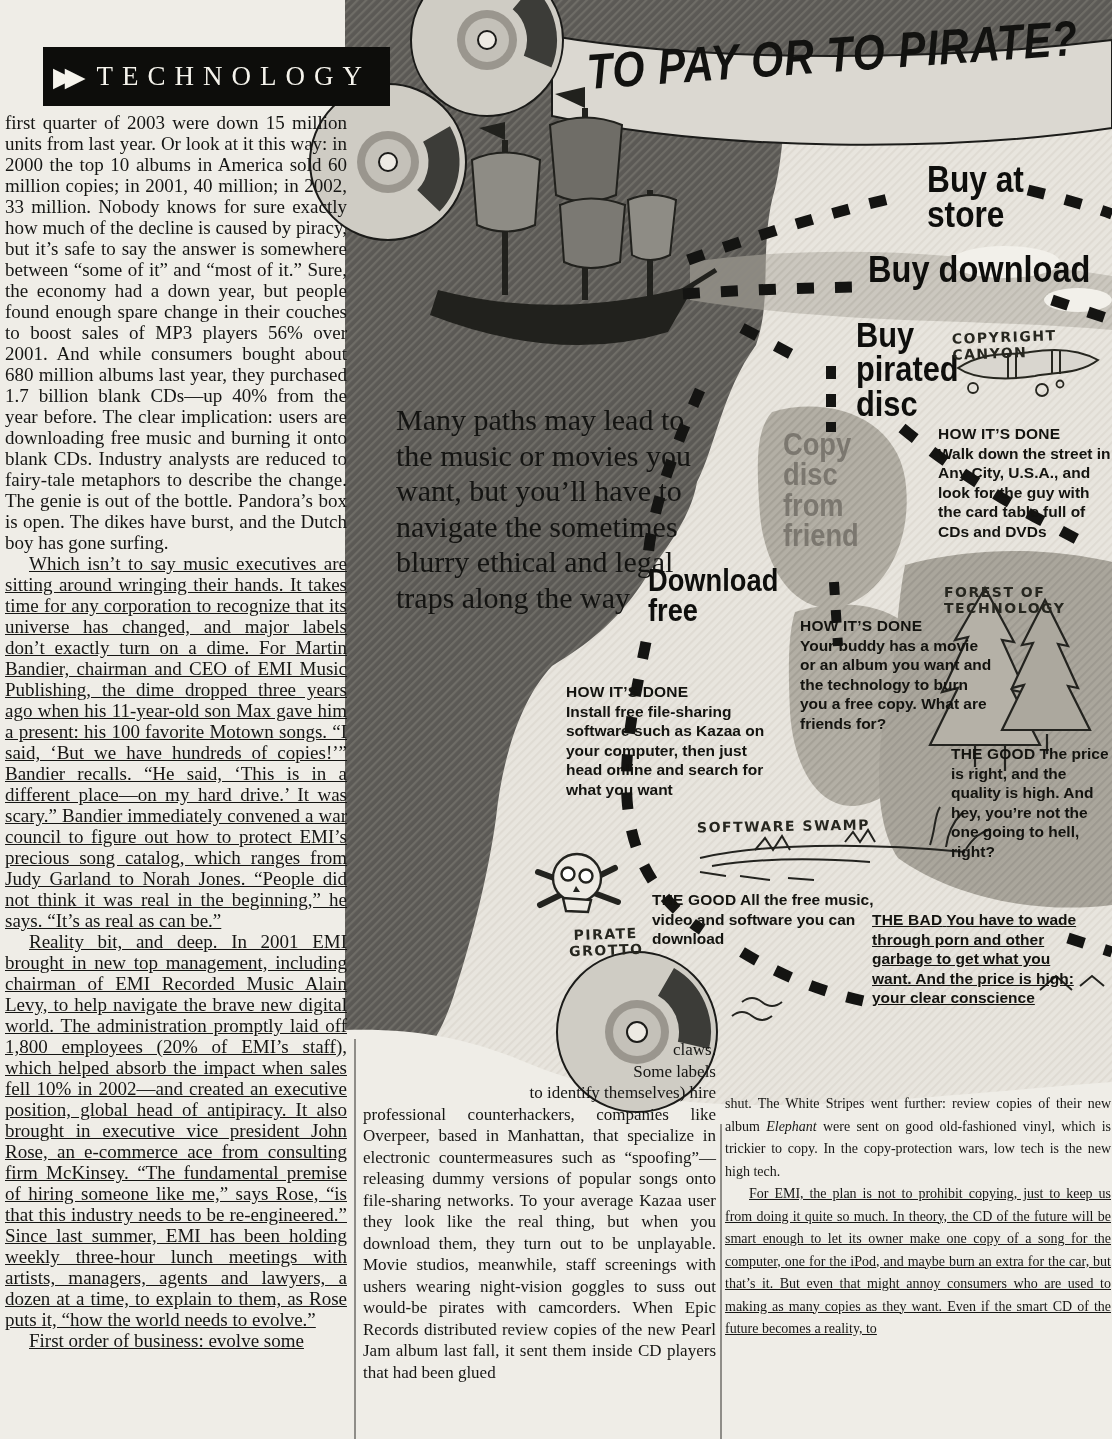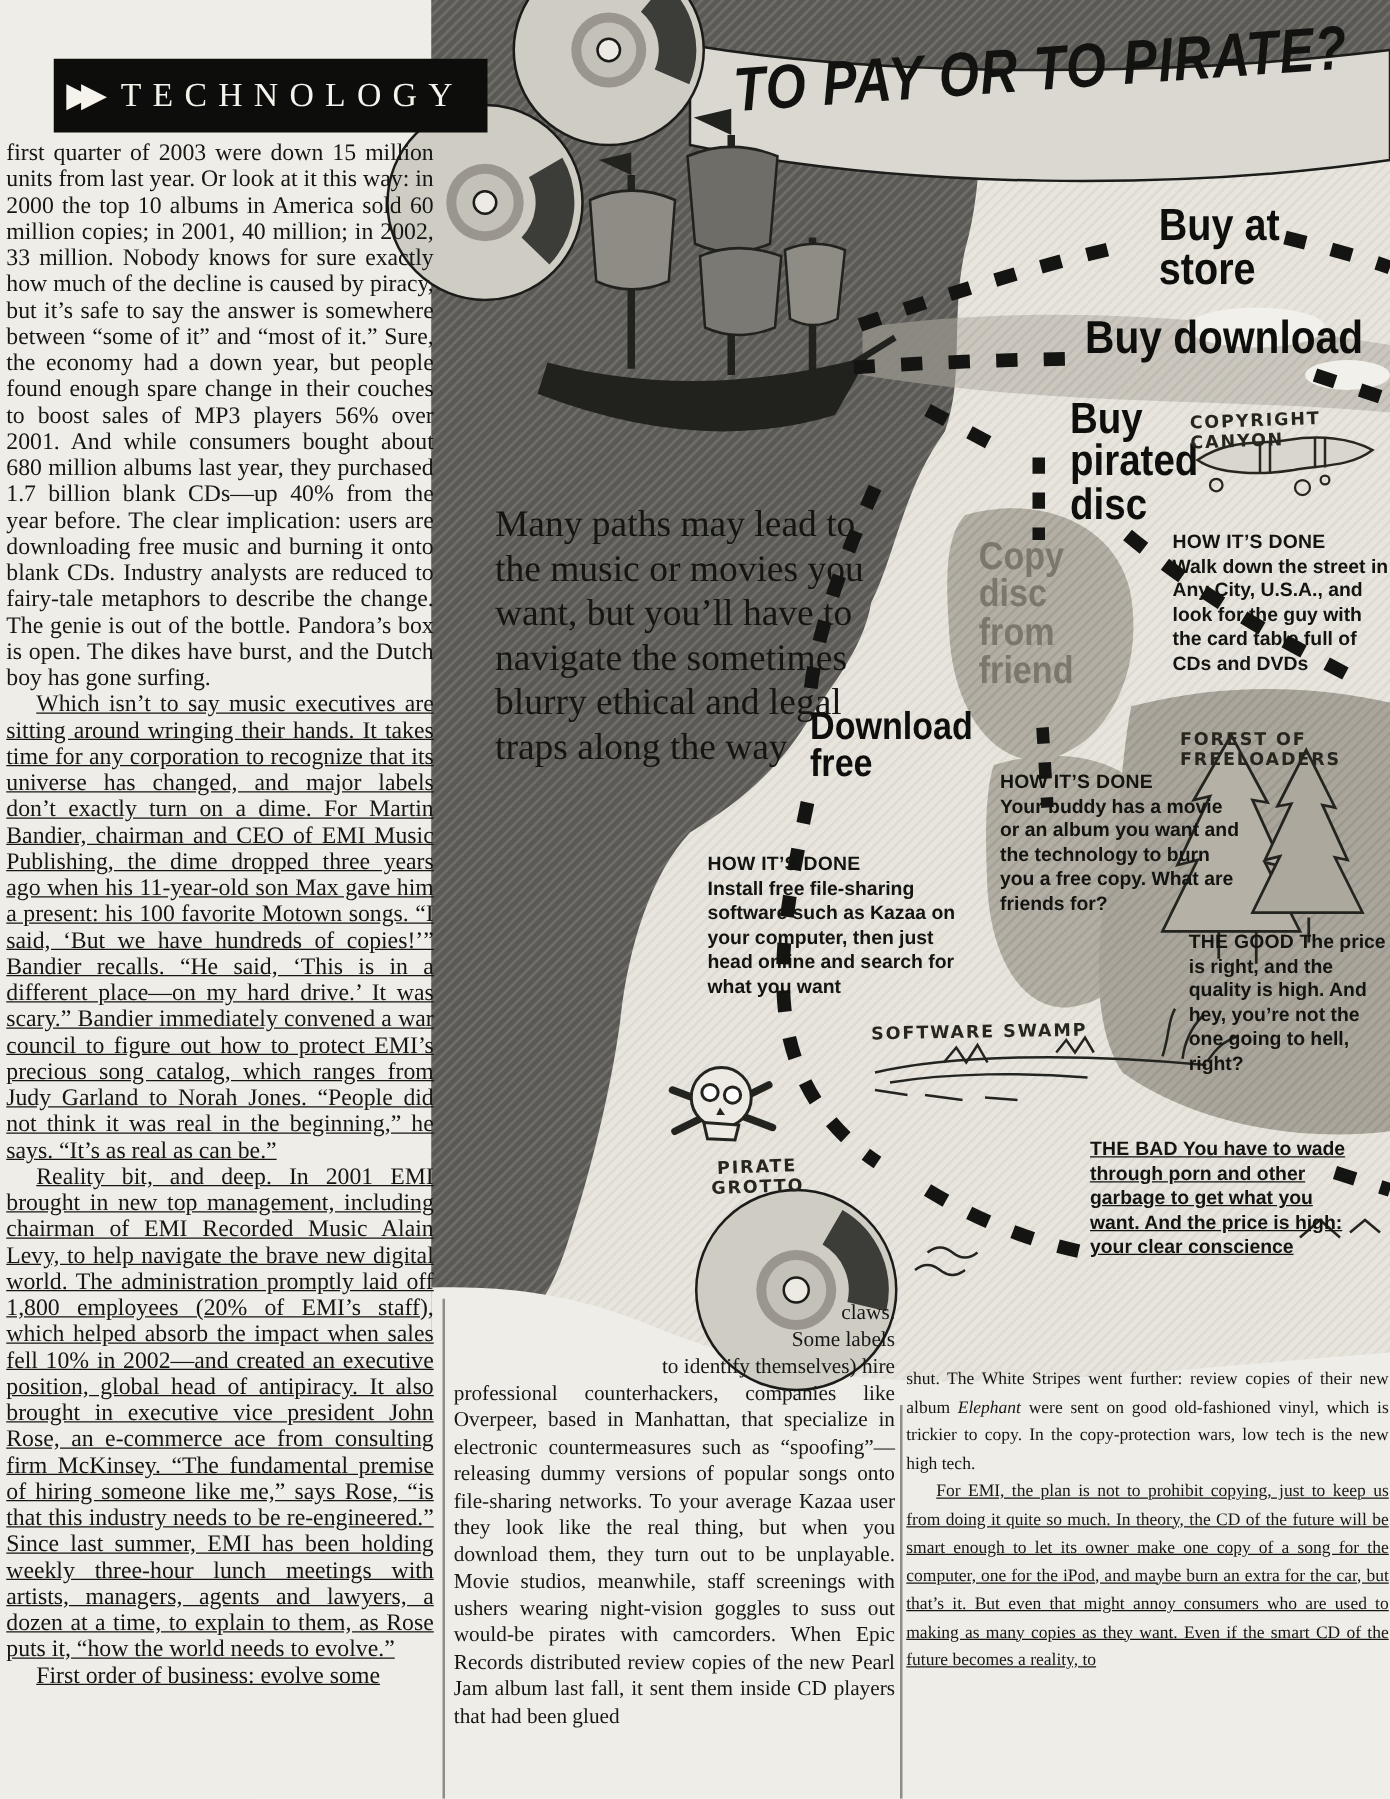--- a/index.html
+++ b/index.html
@@ -192,39 +192,43 @@
 
   <div id="mapcaption" class="abs maptxt">Many paths may lead to the music or movies you want, but you’ll have to navigate the sometimes blurry ethical and legal traps along the way</div>
 
   <div id="pl0" class="abs maptxt plabel">Buy at store</div>
   <div id="pl1" class="abs maptxt plabel">Buy download</div>
   <div id="pl2" class="abs maptxt plabel">Buy pirated disc</div>
   <div id="pl3" class="abs maptxt plabel">Copy disc from friend</div>
   <div id="pl4" class="abs maptxt plabel">Download free</div>
 
   <div id="pc0" class="abs maptxt place">COPYRIGHT CANYON</div>
-  <div id="pc1" class="abs maptxt place">FOREST OF FREELOADERS</div>
+  <div id="pc1" class="abs maptxt place">FOREST OF TECHNOLOGY</div>
   <div id="pc2" class="abs maptxt place">SOFTWARE SWAMP</div>
   <div id="pc3" class="abs maptxt place">PIRATE GROTTO</div>
 
   <div id="n0" class="abs maptxt note">
     <span class="nh nhblock">HOW IT’S DONE</span>
     <span>Walk down the street in Any City, U.S.A., and look for the guy with the card table full of CDs and DVDs</span>
   </div>
   <div id="n1" class="abs maptxt note">
     <span class="nh nhblock">HOW IT’S DONE</span>
     <span>Your buddy has a movie or an album you want and the technology to burn you a free copy. What are friends for?</span>
   </div>
   <div id="n2" class="abs maptxt note">
     <span class="nh nhblock">HOW IT’S DONE</span>
     <span>Install free file-sharing software such as Kazaa on your computer, then just head online and search for what you want</span>
   </div>
   <div id="n3" class="abs maptxt note">
     <span class="nh">THE GOOD</span>
     <span>The price is right, and the quality is high. And hey, you’re not the one going to hell, right?</span>
+  </div>
+  <div id="n4" class="abs maptxt note">
+    <span class="nh">THE GOOD</span>
+    <span>All the free music, video and software you can download</span>
   </div>
   <div id="n5" class="abs maptxt note">
     <span class="nh">THE BAD</span>
     <span>You have to wade through porn and other garbage to get what you want. And the price is high: your clear conscience</span>
   </div>
 
   <div id="lcol" class="abs col">
     <p>first quarter of 2003 were down 15 million units from last year. Or look at it this way: in 2000 the top 10 albums in America sold 60 million copies; in 2001, 40 million; in 2002, 33 million. Nobody knows for sure exactly how much of the decline is caused by piracy, but it’s safe to say the answer is somewhere between “some of it” and “most of it.” Sure, the economy had a down year, but people found enough spare change in their couches to boost sales of MP3 players 56% over 2001. And while consumers bought about 680 million albums last year, they purchased 1.7 billion blank CDs—up 40% from the year before. The clear implication: users are downloading free music and burning it onto blank CDs. Industry analysts are reduced to fairy-tale metaphors to describe the change. The genie is out of the bottle. Pandora’s box is open. The dikes have burst, and the Dutch boy has gone surfing.</p>
     <p class="ind">Which isn’t to say music executives are sitting around wringing their hands. It takes time for any corporation to recognize that its universe has changed, and major labels don’t exactly turn on a dime. For Martin Bandier, chairman and CEO of EMI Music Publishing, the dime dropped three years ago when his 11-year-old son Max gave him a present: his 100 favorite Motown songs. “I said, ‘But we have hundreds of copies!’” Bandier recalls. “He said, ‘This is in a different place—on my hard drive.’ It was scary.” Bandier immediately convened a war council to figure out how to protect EMI’s precious song catalog, which ranges from Judy Garland to Norah Jones. “People did not think it was real in the beginning,” he says. “It’s as real as can be.”</p>
     <p class="ind">Reality bit, and deep. In 2001 EMI brought in new top management, including chairman of EMI Recorded Music Alain Levy, to help navigate the brave new digital world. The administration promptly laid off 1,800 employees (20% of EMI’s staff), which helped absorb the impact when sales fell 10% in 2002—and created an executive position, global head of antipiracy. It also brought in executive vice president John Rose, an e-commerce ace from consulting firm McKinsey. “The fundamental premise of hiring someone like me,” says Rose, “is that this industry needs to be re-engineered.” Since last summer, EMI has been holding weekly three-hour lunch meetings with artists, managers, agents and lawyers, a dozen at a time, to explain to them, as Rose puts it, “how the world needs to evolve.”</p>

